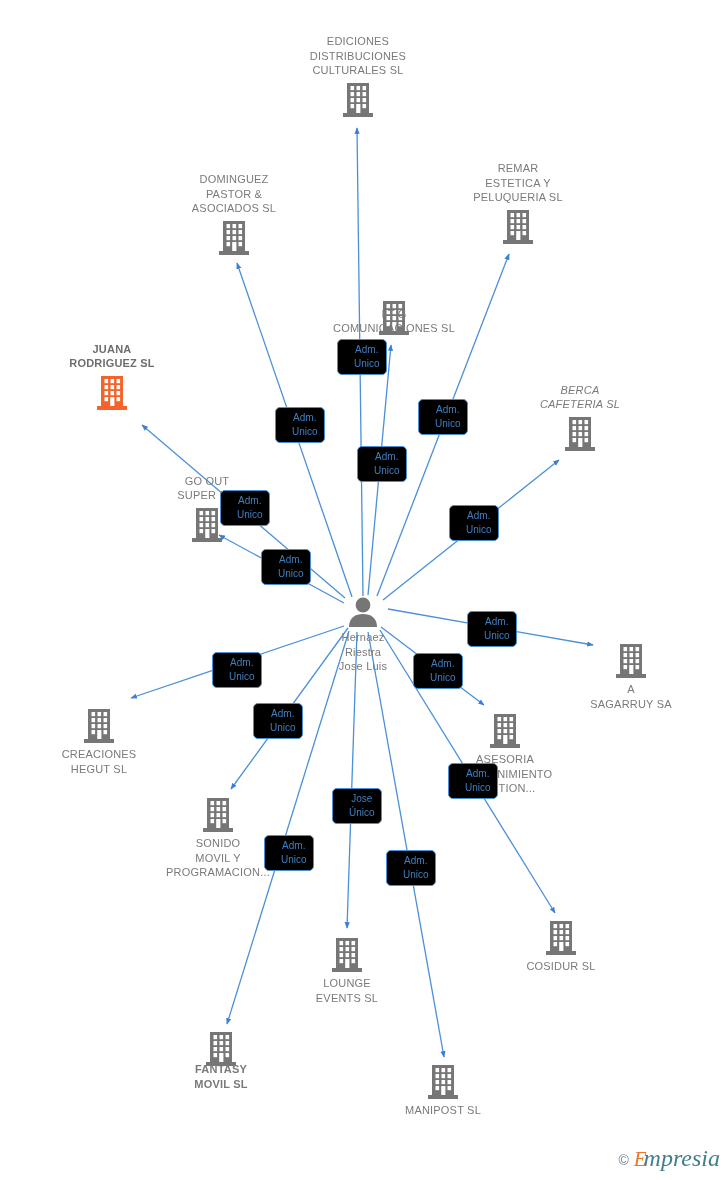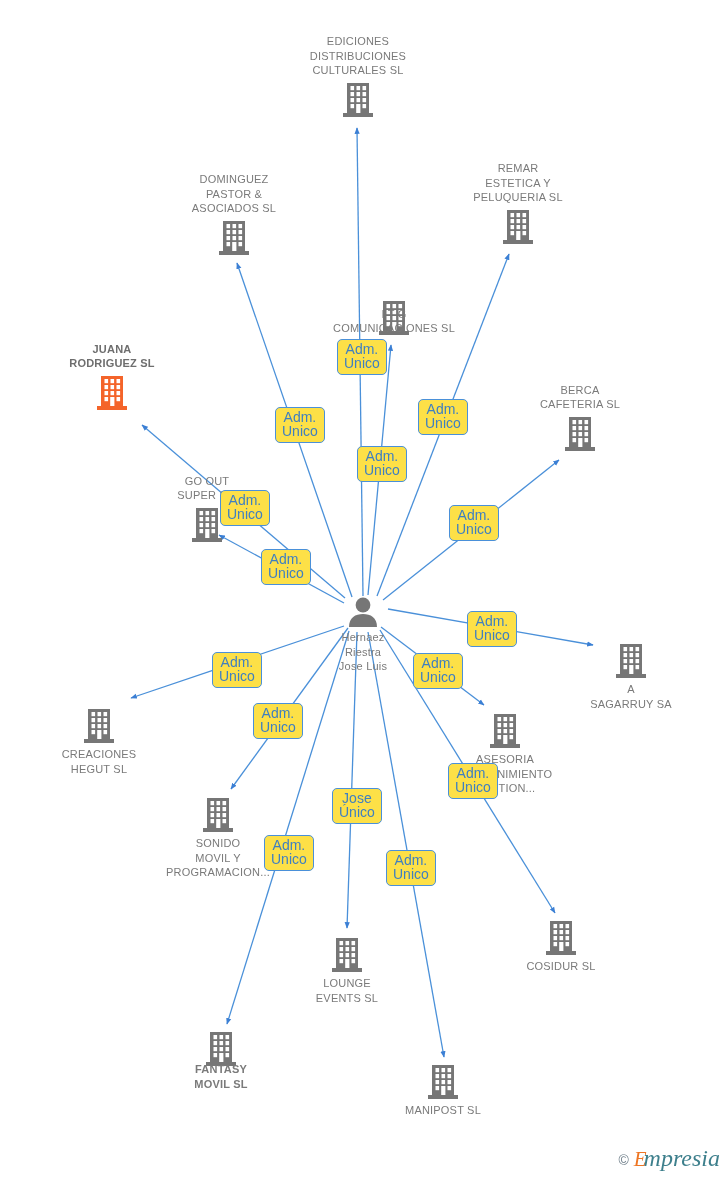--- a/index.html
+++ b/index.html
@@ -10,23 +10,23 @@
   .node{position:absolute;width:0;height:0;}
   .node .glyph{position:absolute;left:50%;transform:translateX(-50%);}
   .node .caption{position:absolute;left:50%;transform:translateX(-50%);
     width:150px;text-align:center;font-size:11px;line-height:14.6px;
     color:#7a7a7a;letter-spacing:.2px;white-space:pre-line;}
   .node.highlight .caption{color:#6e6e6e;font-weight:bold;}
 
   .bldg{display:block;}
   .person{display:block;}
 
-  .badge{position:absolute;border:1.4px solid #4a90d9;background:#fde047;
-    border-radius:5px;color:#3f7fc1;font-size:14px;line-height:13.5px;
-    text-align:center;padding:3px 6px 4px 6px;white-space:pre-line;
+  .badge{position:absolute;border:1.4px solid #4a90d9;background:#000000;
+    border-radius:5px;color:#3f7fc1;font-size:10px;line-height:13.5px;
+    text-align:center;padding:3px 6px 4px 16px;white-space:pre-line;
     box-shadow:0 0 0 0 rgba(0,0,0,0);}
 
   .wm{position:absolute;right:8px;bottom:10px;display:flex;align-items:center;gap:5px;
       font-size:15px;}
   .wm .c{color:#6f7f8a;font-size:14px;}
   .wm .e{color:#ee7624;font-family:"Liberation Serif",serif;font-style:italic;font-size:21px;line-height:21px;}
   .wm .rest{color:#3d7f8c;font-family:"Liberation Serif",serif;font-style:italic;font-size:24px;line-height:19px;margin-left:-3px;}
 </style>
 </head>
 <body>
@@ -184,21 +184,21 @@
             <rect x="14.5" y="10" width="3.6" height="4.2" fill="#fff"></rect>
             <rect x="20.5" y="10" width="3.6" height="4.2" fill="#fff"></rect>
             <rect x="8.5" y="16" width="3.6" height="4.2" fill="#fff"></rect>
             <rect x="14.5" y="16" width="3.6" height="4.2" fill="#fff"></rect>
             <rect x="20.5" y="16" width="3.6" height="4.2" fill="#fff"></rect>
             <rect x="8.5" y="22" width="3.6" height="4.2" fill="#fff"></rect>
             <rect x="20.5" y="22" width="3.6" height="4.2" fill="#fff"></rect>
             <rect x="14.2" y="22" width="4.2" height="9" fill="#fff"></rect>
           </svg>
         </div>
-        <div class="caption" style="top: -51.2px;">BERCA
+        <div class="caption" style="top: -51.2px; font-style: italic;">BERCA
 CAFETERIA SL</div>
       </div>
       <div class="node" style="left: 207px; top: 525px;">
         <div class="glyph" style="top: -18px;">
           <svg viewBox="0 0 32 36" width="32" height="36" class="bldg">
             <rect x="5" y="1" width="22" height="30" fill="#767676"></rect>
             <rect x="1" y="31" width="30" height="4" fill="#767676"></rect>
             <rect x="8.5" y="4" width="3.6" height="4.2" fill="#fff"></rect>
             <rect x="14.5" y="4" width="3.6" height="4.2" fill="#fff"></rect>
             <rect x="20.5" y="4" width="3.6" height="4.2" fill="#fff"></rect>

